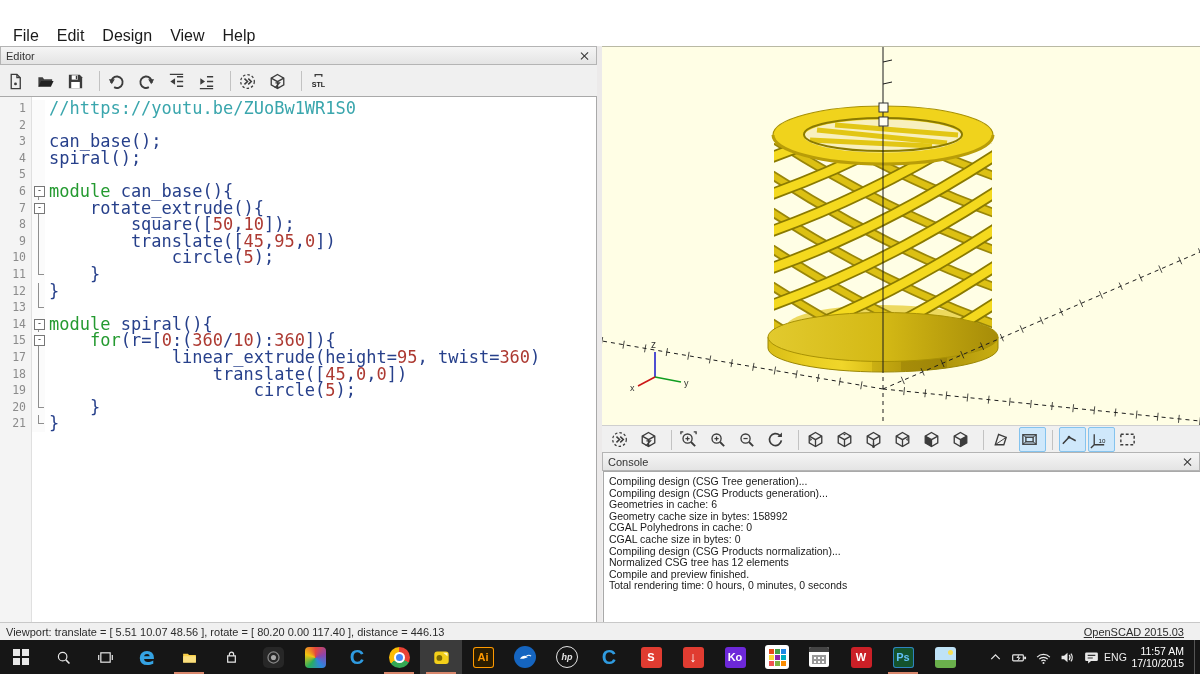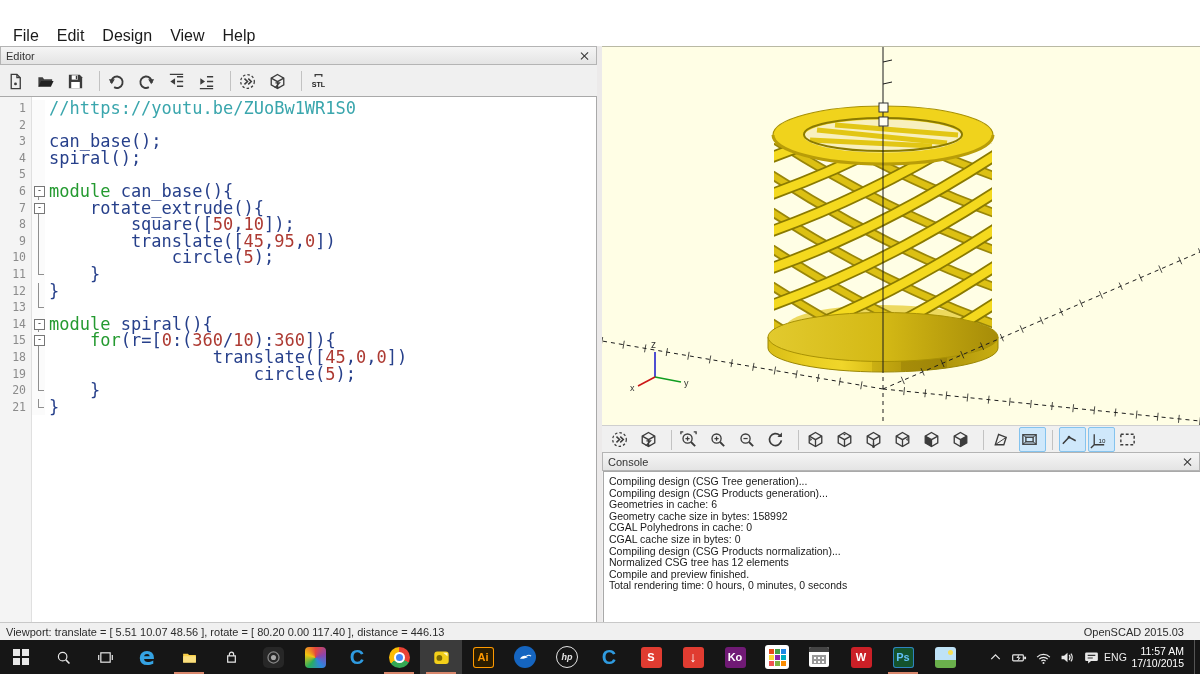--- a/index.html
+++ b/index.html
@@ -47,21 +47,21 @@
   
   .right-pane{position:absolute;left:602px;top:46px;width:598px;height:576px;}
   .view3d{position:absolute;left:0;top:0;width:598px;height:379px;background:#fffee5;border:1px solid #b9b9a4;border-left:none;overflow:hidden;}
   .vtoolbar{position:absolute;left:0;top:379px;width:598px;height:27px;background:#f0f0f0;border-top:1px solid #cfcfcf;display:flex;align-items:center;padding-left:6px;}
   .vtoolbar .tbtn{width:25px;height:23px;}
   .console-panel{position:absolute;left:0;top:406px;width:598px;height:208px;background:#f0f0f0;}
   .console-body{position:absolute;left:1px;top:19px;width:594px;height:148px;background:#fff;border:1px solid #a9a9a9;padding:4px 0 0 5px;overflow:hidden;}
   .console-line{font-size:10.5px;line-height:11.6px;color:#1a1a1a;}
   
   .statusbar{position:absolute;left:0;top:622px;width:1200px;height:18px;background:#f0f0f0;border-top:1px solid #c8c8c8;display:flex;align-items:center;font-size:11px;color:#2b2b2b;padding:0 6px;box-sizing:border-box;}
-  .sb-right{margin-left:auto;padding-right:10px;}
+  .sb-right{margin-left:auto;padding-right:10px;text-decoration:underline;}
   
   .taskbar{position:absolute;left:0;top:640px;width:1200px;height:34px;background:#161616;display:flex;align-items:stretch;}
   .tb-slot{width:42px;height:34px;flex:none;display:flex;align-items:center;justify-content:center;position:relative;cursor:pointer;}
   .tb-slot.open::after{content:"";position:absolute;left:6px;right:6px;bottom:0;height:2px;background:#d8876c;}
   .tb-slot.active{background:rgba(255,255,255,.16);}
   .winlogo{display:grid;grid-template-columns:7px 7px;grid-template-rows:7px 7px;gap:1.5px;}
   .winlogo div{background:#e8e8e8;}
   .edge-e{font-size:24px;font-weight:bold;color:#35a3e3;line-height:24px;font-family:"DejaVu Sans",sans-serif;}
   .letter-ic{font-size:20px;font-weight:bold;line-height:22px;}
   .chrome{width:21px;height:21px;border-radius:50%;background:conic-gradient(#e94235 0 33%,#34a853 33% 66%,#fbbc05 66% 100%);position:relative;}
@@ -185,20 +185,21 @@
           <div class="code-line"><span class="gutter-num">6</span><span class="fold"><span class="fbox">-</span><span class="fstem"></span></span><span class="code-text"><span class="tk-k">module</span><span class="tk-p"> can_base(){</span></span></div>
           <div class="code-line"><span class="gutter-num">7</span><span class="fold"><span class="fbox">-</span><span class="fstem"></span></span><span class="code-text"><span class="tk-p">    rotate_extrude(){</span></span></div>
           <div class="code-line"><span class="gutter-num">8</span><span class="fold"><span class="fline"></span></span><span class="code-text"><span class="tk-p">        square([</span><span class="tk-n">50</span><span class="tk-p">,</span><span class="tk-n">10</span><span class="tk-p">]);</span></span></div>
           <div class="code-line"><span class="gutter-num">9</span><span class="fold"><span class="fline"></span></span><span class="code-text"><span class="tk-p">        translate([</span><span class="tk-n">45</span><span class="tk-p">,</span><span class="tk-n">95</span><span class="tk-p">,</span><span class="tk-n">0</span><span class="tk-p">])</span></span></div>
           <div class="code-line"><span class="gutter-num">10</span><span class="fold"><span class="fline"></span></span><span class="code-text"><span class="tk-p">            circle(</span><span class="tk-n">5</span><span class="tk-p">);</span></span></div>
           <div class="code-line"><span class="gutter-num">11</span><span class="fold"><span class="fend"></span></span><span class="code-text"><span class="tk-p">    }</span></span></div>
           <div class="code-line"><span class="gutter-num">12</span><span class="fold"><span class="fline"></span></span><span class="code-text"><span class="tk-p">}</span></span></div>
           <div class="code-line"><span class="gutter-num">13</span><span class="fold"><span class="fend"></span></span><span class="code-text"></span></div>
           <div class="code-line"><span class="gutter-num">14</span><span class="fold"><span class="fbox">-</span><span class="fstem"></span></span><span class="code-text"><span class="tk-k">module</span><span class="tk-p"> spiral(){</span></span></div>
           <div class="code-line"><span class="gutter-num">15</span><span class="fold"><span class="fbox">-</span><span class="fstem"></span></span><span class="code-text"><span class="tk-p">    </span><span class="tk-k">for</span><span class="tk-p">(r=[</span><span class="tk-n">0</span><span class="tk-p">:(</span><span class="tk-n">360</span><span class="tk-p">/</span><span class="tk-n">10</span><span class="tk-p">):</span><span class="tk-n">360</span><span class="tk-p">]){</span></span></div>
+          <div class="code-line"><span class="gutter-num">17</span><span class="fold"><span class="fline"></span></span><span class="code-text"><span class="tk-p">            linear_extrude(height=</span><span class="tk-n">95</span><span class="tk-p">, twist=</span><span class="tk-n">360</span><span class="tk-p">)</span></span></div>
           <div class="code-line"><span class="gutter-num">18</span><span class="fold"><span class="fline"></span></span><span class="code-text"><span class="tk-p">                translate([</span><span class="tk-n">45</span><span class="tk-p">,</span><span class="tk-n">0</span><span class="tk-p">,</span><span class="tk-n">0</span><span class="tk-p">])</span></span></div>
           <div class="code-line"><span class="gutter-num">19</span><span class="fold"><span class="fline"></span></span><span class="code-text"><span class="tk-p">                    circle(</span><span class="tk-n">5</span><span class="tk-p">);</span></span></div>
           <div class="code-line"><span class="gutter-num">20</span><span class="fold"><span class="fend"></span></span><span class="code-text"><span class="tk-p">    }</span></span></div>
           <div class="code-line"><span class="gutter-num">21</span><span class="fold"><span class="fend"></span></span><span class="code-text"><span class="tk-p">}</span></span></div>
         </div>
     </div>
   </div>
 
   <div class="vsplit"></div>
 
@@ -571,21 +572,21 @@
       <div class="tb-slot">
         <span class="letter-ic" style="color:#2f9be0">C</span>
       </div>
       <div class="tb-slot">
         <span class="badge" style="background:#e03c31;color:#ffffff;">S</span>
       </div>
       <div class="tb-slot">
         <span class="badge" style="background:#e03c31;color:#fff;font-size:14px">↓</span>
       </div>
       <div class="tb-slot">
-        <span class="badge" style="background:#701a75;color:#ffffff;">Ko</span>
+        <span class="badge" style="background:#6d28d9;color:#ffffff;">Ko</span>
       </div>
       <div class="tb-slot">
         <span class="gridic">
           <div style="background:#e64a19"></div>
           <div style="background:#43a047"></div>
           <div style="background:#1e88e5"></div>
           <div style="background:#fdd835"></div>
           <div style="background:#8e24aa"></div>
           <div style="background:#00acc1"></div>
           <div style="background:#ef5350"></div>

